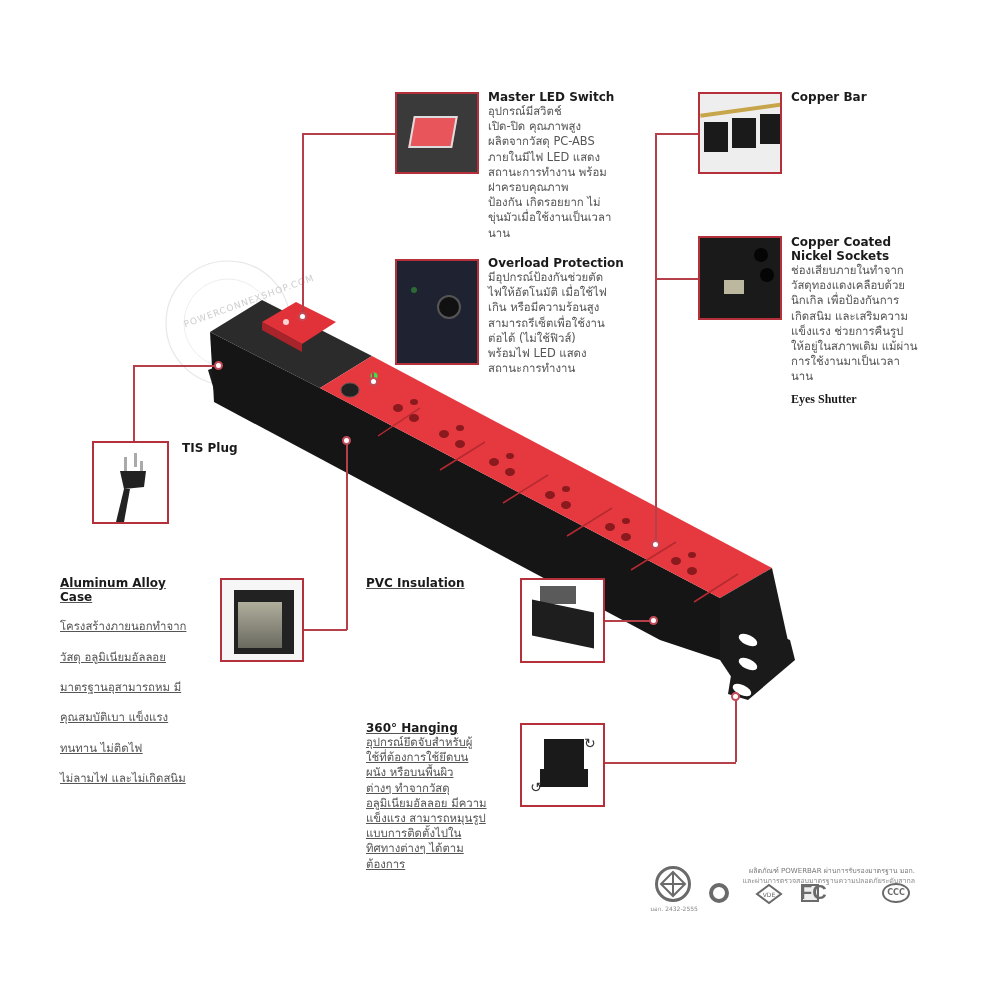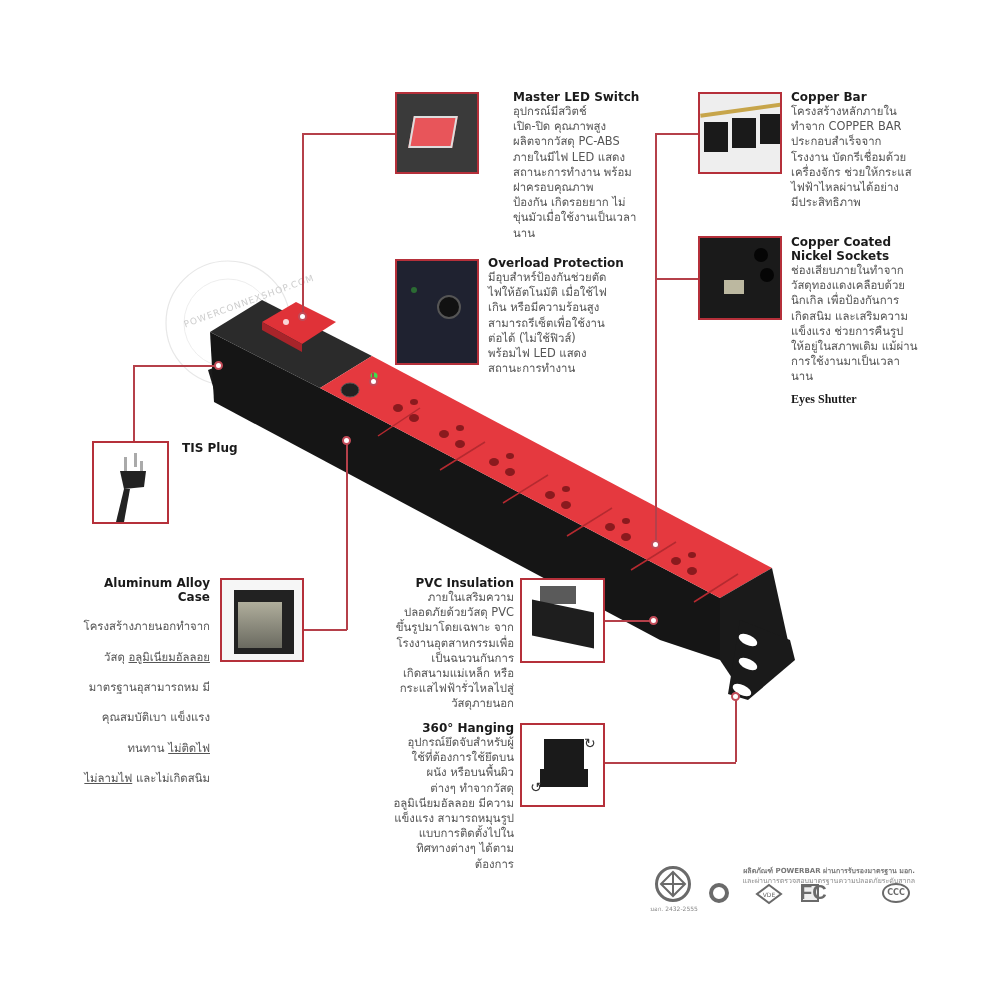--- a/index.html
+++ b/index.html
@@ -1,20 +1,20 @@
 <!DOCTYPE html>
 <html><head>
 <meta charset="utf-8">
 <style>
   html,body{margin:0;padding:0;background:#ffffff;}
   body{width:1000px;height:1000px;position:relative;overflow:hidden;font-family:"DejaVu Sans","Liberation Sans",sans-serif;color:#555;}
   .feature{position:absolute;}
   .f-title{font-weight:bold;color:#1a1a1a;font-size:12px;line-height:14px;}
   .f-desc{font-size:11.4px;line-height:15.2px;color:#555;white-space:pre-line;}
-  .right-align{text-align:right;}
+  .right-align{text-decoration:underline;}
   .thumb{position:absolute;border:2px solid #b5303a;background:#2a2a2a;overflow:hidden;box-sizing:border-box;}
   .line{position:absolute;background:#b5404a;}
   .dot{position:absolute;width:9px;height:9px;border-radius:50%;background:#fff;border:2px solid #c24b58;box-sizing:border-box;}
   .u{text-decoration:underline;}
   svg{display:block;}
   .footer-text{position:absolute;font-size:7px;color:#888;text-align:right;line-height:10px;}
   .cert{position:absolute;color:#6a6a6a;}
 </style>
 </head>
 <body>
@@ -152,53 +152,46 @@
   <div style="position:absolute;left:18px;top:6px;width:36px;height:18px;background:#5a5a5a;"></div>
   <div style="position:absolute;left:10px;top:26px;width:62px;height:36px;background:#1e1e1e;transform:skewY(12deg);"></div>
 </div>
 <div class="thumb" style="left:520px;top:723px;width:85px;height:84px;background:#fff;">
   <div style="position:absolute;left:22px;top:14px;width:40px;height:30px;background:#1a1a1a;"></div>
   <div style="position:absolute;left:18px;top:44px;width:48px;height:18px;background:#1a1a1a;"></div>
   <div style="position:absolute;left:62px;top:10px;font-size:14px;color:#333;">↻</div>
   <div style="position:absolute;left:8px;top:54px;font-size:14px;color:#333;">↺</div>
 </div>
 
-<div class="feature" style="left:488px;top:90px;width:140px;margin-left:25px;">
+<div class="feature" style="left:488px;top:90px;width:140px;">
   <div class="f-title">Master LED Switch</div>
   <div class="f-desc">อุปกรณ์มีสวิตช์
 เปิด-ปิด  คุณภาพสูง
 ผลิตจากวัสดุ PC-ABS
 ภายในมีไฟ LED แสดง
 สถานะการทำงาน พร้อม
 ฝาครอบคุณภาพ
 ป้องกัน เกิดรอยยาก ไม่
 ขุ่นมัวเมื่อใช้งานเป็นเวลา
 นาน</div>
 </div>
 
 <div class="feature" style="left:488px;top:256px;width:140px;">
   <div class="f-title">Overload Protection</div>
-  <div class="f-desc">มีอุบสำหร์ป้องกันช่วยตัด
+  <div class="f-desc">มีอุปกรณ์ป้องกันช่วยตัด
 ไฟให้อัตโนมัติ เมื่อใช้ไฟ
 เกิน หรือมีความร้อนสูง
 สามารถรีเซ็ตเพื่อใช้งาน
 ต่อได้ (ไม่ใช้ฟิวส์)
 พร้อมไฟ LED แสดง
 สถานะการทำงาน</div>
 </div>
 
 <div class="feature" style="left:791px;top:90px;width:140px;">
   <div class="f-title">Copper Bar</div>
-  <div class="f-desc">โครงสร้างหลักภายใน
-ทำจาก COPPER BAR
-ประกอบสำเร็จจาก
-โรงงาน บัดกรีเชื่อมด้วย
-เครื่องจักร ช่วยให้กระแส
-ไฟฟ้าไหลผ่านได้อย่าง
-มีประสิทธิภาพ</div>
 </div>
 
 <div class="feature" style="left:791px;top:235px;width:140px;">
   <div class="f-title">Copper Coated</div>
   <div class="f-title">Nickel Sockets</div>
   <div class="f-desc">ช่องเสียบภายในทำจาก
 วัสดุทองแดงเคลือบด้วย
 นิกเกิล เพื่อป้องกันการ
 เกิดสนิม และเสริมความ
 แข็งแรง ช่วยการคืนรูป
@@ -223,45 +216,37 @@
     <div><span>วัสดุ </span><span class="u">อลูมิเนียมอัลลอย</span></div>
     <div>มาตรฐานอุสามารถหม มี</div>
     <div>คุณสมบัติเบา แข็งแรง</div>
     <div><span>ทนทาน </span><span class="u">ไม่ติดไฟ</span></div>
     <div><span class="u">ไม่ลามไฟ</span><span> และไม่เกิดสนิม</span></div>
   </div>
 </div>
 
 <div class="feature right-align" style="left:366px;top:576px;width:148px;">
   <div class="f-title">PVC Insulation</div>
-  <div class="f-desc">ภายในเสริมความ
-ปลอดภัยด้วยวัสดุ PVC
-ขึ้นรูปมาโดยเฉพาะ จาก
-โรงงานอุตสาหกรรมเพื่อ
-เป็นฉนวนกันการ
-เกิดสนามแม่เหล็ก หรือ
-กระแสไฟฟ้ารั่วไหลไปสู่
-วัสดุภายนอก</div>
 </div>
 
 <div class="feature right-align" style="left:366px;top:721px;width:148px;">
   <div class="f-title">360° Hanging</div>
   <div class="f-desc">อุปกรณ์ยึดจับสำหรับผู้
 ใช้ที่ต้องการใช้ยึดบน
 ผนัง หรือบนพื้นผิว
 ต่างๆ ทำจากวัสดุ
 อลูมิเนียมอัลลอย มีความ
 แข็งแรง สามารถหมุนรูป
 แบบการติดตั้งไปใน
 ทิศทางต่างๆ ได้ตาม
 ต้องการ</div>
 </div>
 
 <div class="footer-text" style="left:690px;top:866px;width:225px;">
-  <div style="font-weight:bold;color:#777;">ผลิตภัณฑ์ POWERBAR ผ่านการรับรองมาตรฐาน มอก.</div>
+  <div style="font-weight:normal;color:#777;">ผลิตภัณฑ์ POWERBAR ผ่านการรับรองมาตรฐาน มอก.</div>
   <div>และผ่านการตรวจสอบมาตรฐานความปลอดภัยระดับสากล</div>
 </div>
 
 <div class="cert" style="left:655px;top:866px;width:36px;height:36px;border:3px solid #6a6a6a;border-radius:50%;box-sizing:border-box;">
   <svg width="30" height="30" viewBox="0 0 30 30">
       <path d="M15 3 L27 15 L15 27 L3 15 Z" fill="none" stroke="#6a6a6a" stroke-width="2"></path>
       <line x1="15" y1="3" x2="15" y2="27" stroke="#6a6a6a" stroke-width="2"></line>
       <line x1="3" y1="15" x2="27" y2="15" stroke="#6a6a6a" stroke-width="2"></line>
     </svg>
 </div>

